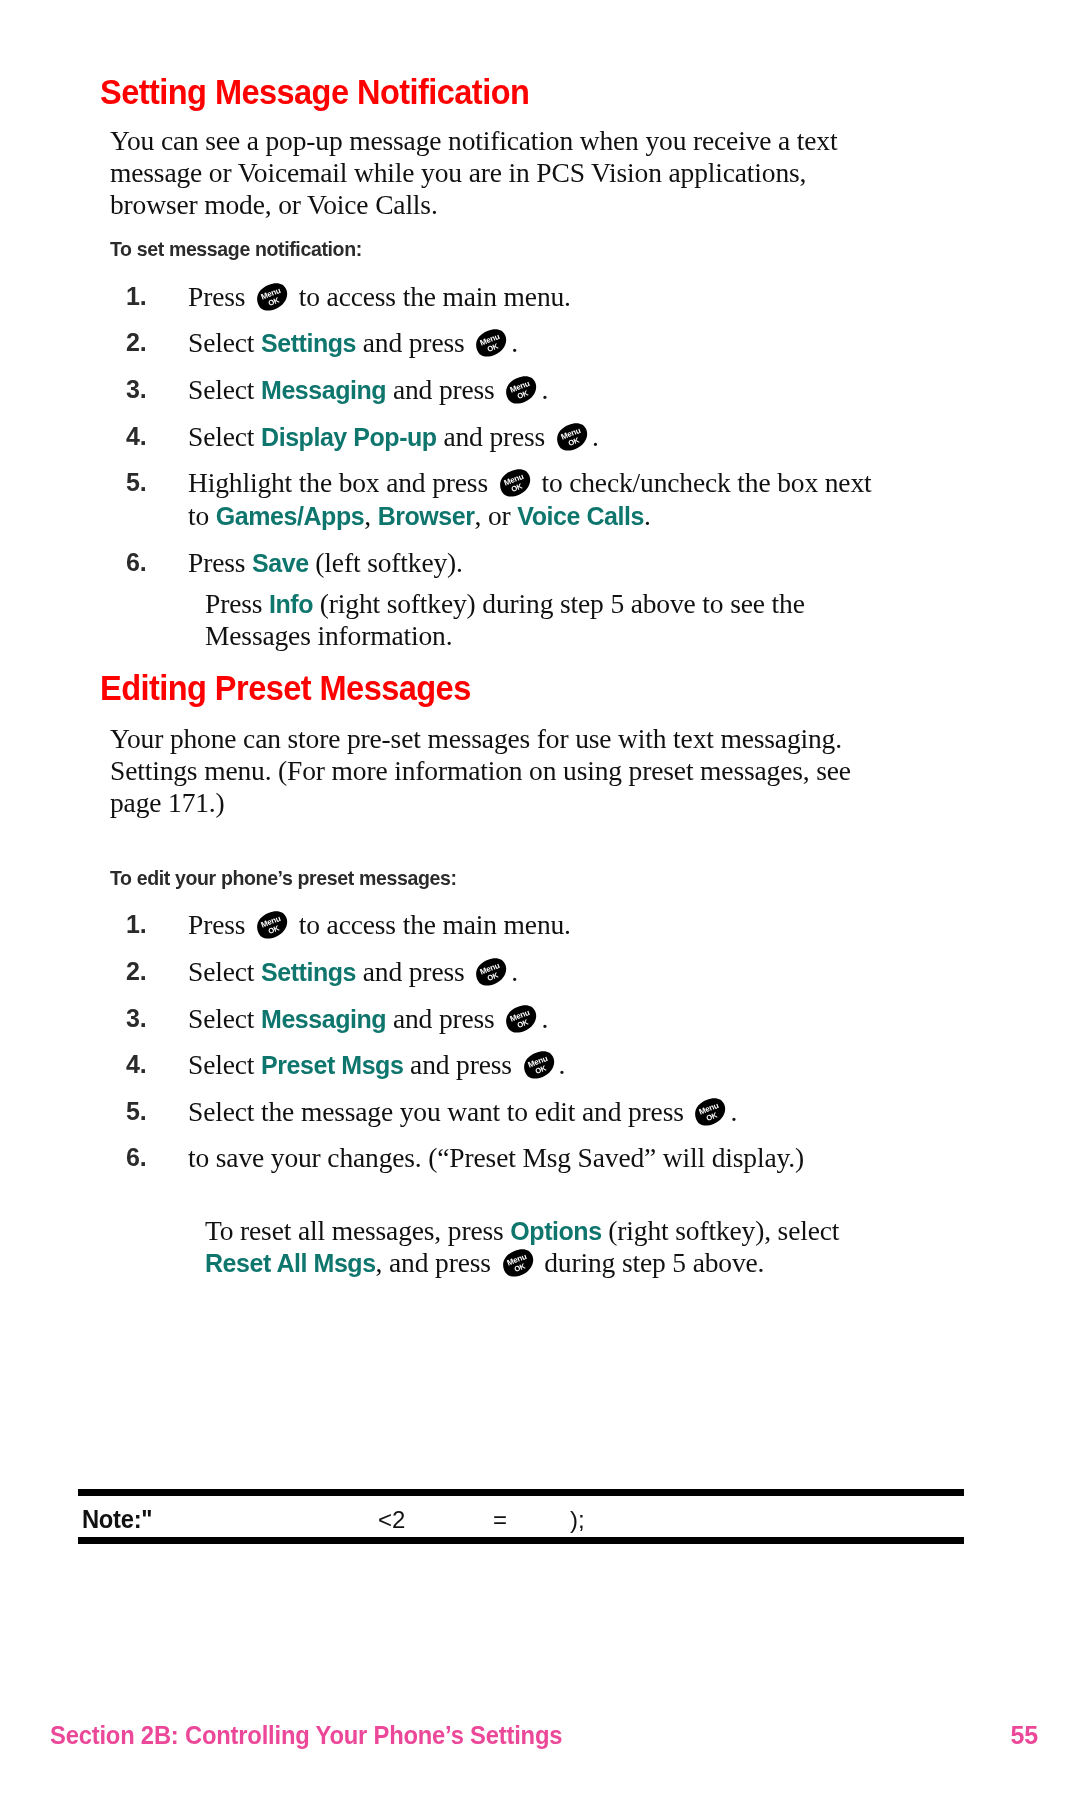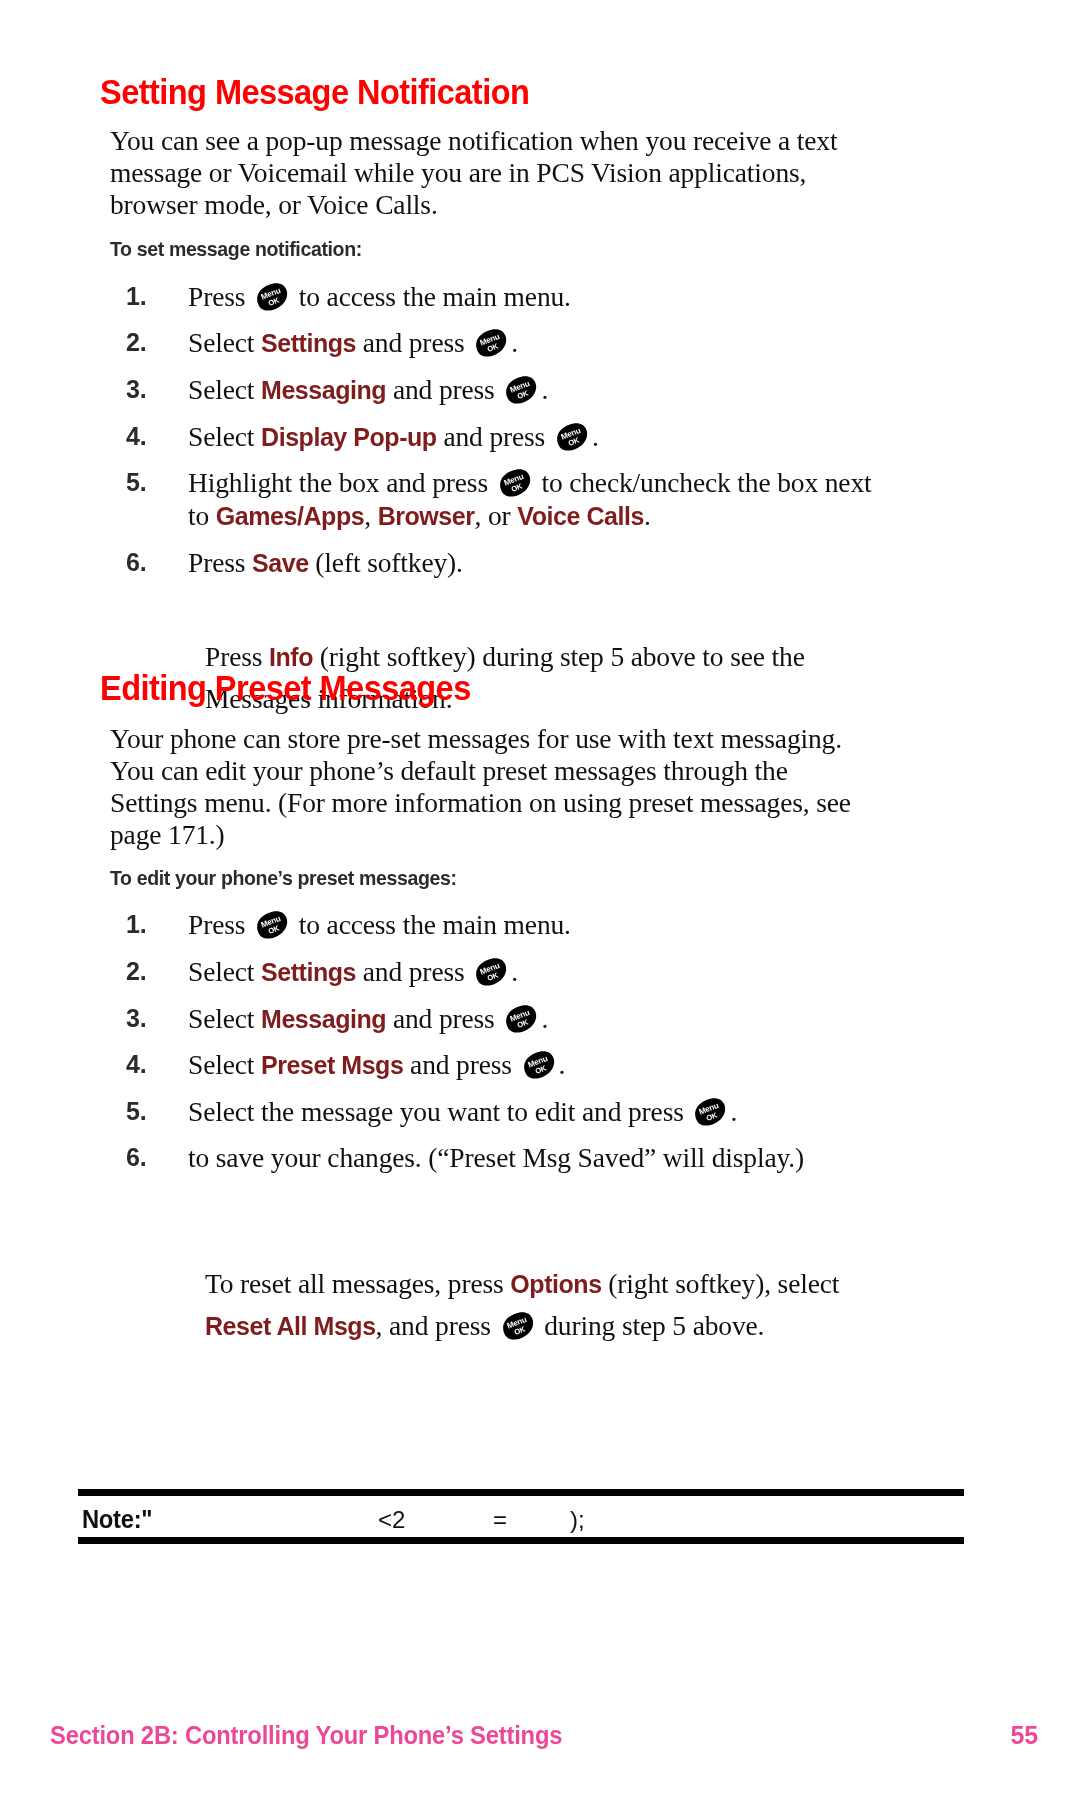--- a/index.html
+++ b/index.html
@@ -79,33 +79,32 @@
   }
   .step .txt {
     display: block;
     margin-left: 62px;
   }
   .step .ln { display: block; white-space: pre; }
 
   .sub {
     position: absolute;
     font-size: 27.5px;
-    line-height: 41px;
+    line-height: 32px;
     letter-spacing: -0.15px;
     color: #111;
-    margin-top: 48px;
   }
   .sub .ln { display: block; white-space: pre; }
 
   b.s, strong.s {
     font-family: "Liberation Sans", sans-serif;
     font-weight: bold;
     font-size: 25px;
     letter-spacing: -0.45px;
-    color: #7f1d1d;
+    color: #0f766e;
   }
 
   
   .menukey {
     display: inline-block;
     vertical-align: -6px;
     width: 38px;
     height: 30px;
     position: relative;
     margin: 0 1px;
@@ -254,21 +253,20 @@
 
   <div class="sub" style="left:205px; top:588px; width:740px;">
     <span class="ln"><span>Press </span><b class="s">Info</b><span> (right softkey) during step 5 above to see the</span></span>
     <span class="ln">Messages information.</span>
   </div>
 
   <h1 class="h1" id="head2">Editing Preset Messages</h1>
 
   <div class="para" style="left:110px; top:723px; width:870px;">
     <span class="ln">Your phone can store pre-set messages for use with text messaging.</span>
-    <span class="ln">You can edit your phone’s default preset messages through the</span>
     <span class="ln">Settings menu. (For more information on using preset messages, see</span>
     <span class="ln">page 171.)</span>
   </div>
 
   <div class="h3" style="position:absolute;left:110px; top:866px;">To edit your phone’s preset messages:</div>
 
   <div class="step" style="left:126px; top:908px; width:800px;">
     <span class="num">1.</span>
     <span class="txt">
       <span class="ln"><span>Press </span><span class="menukey"><svg viewBox="0 0 38 30">

